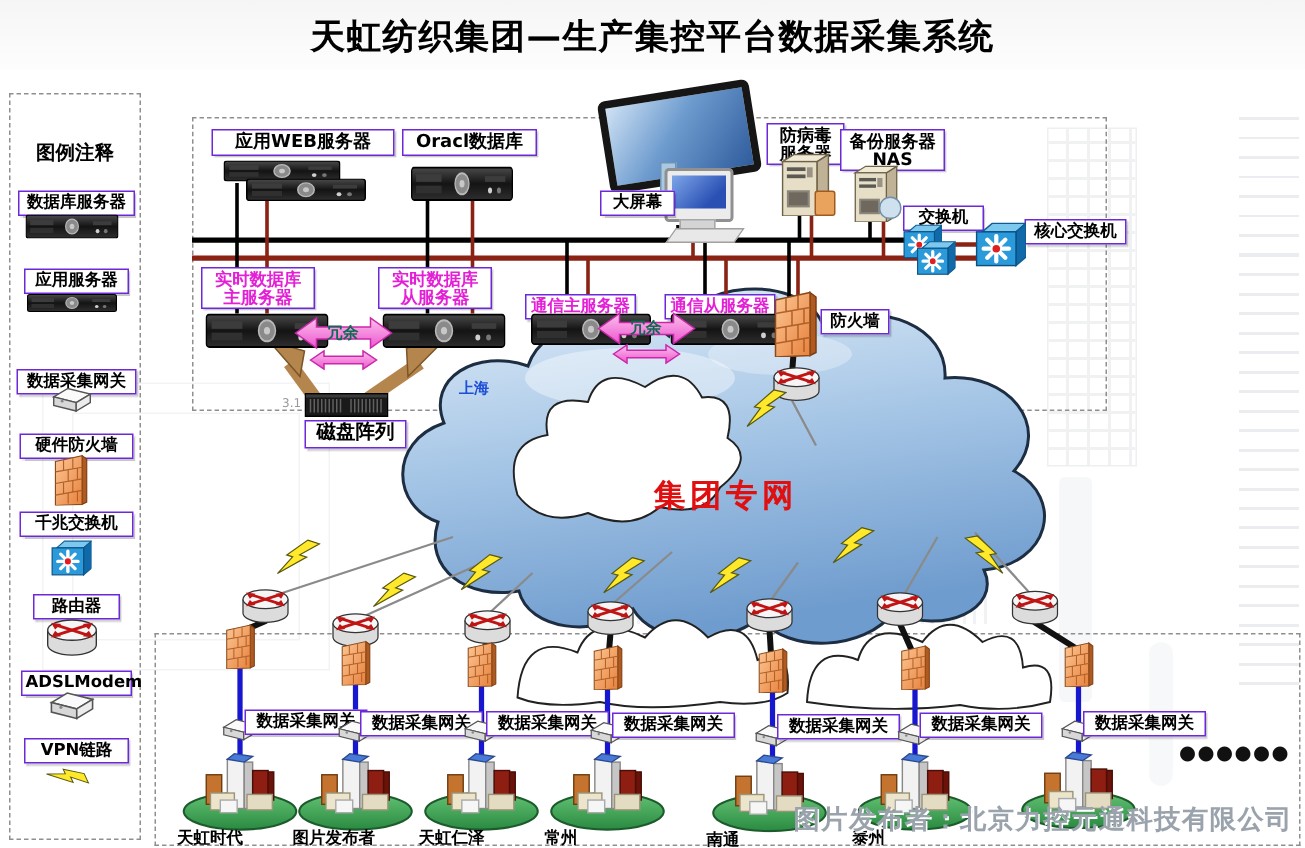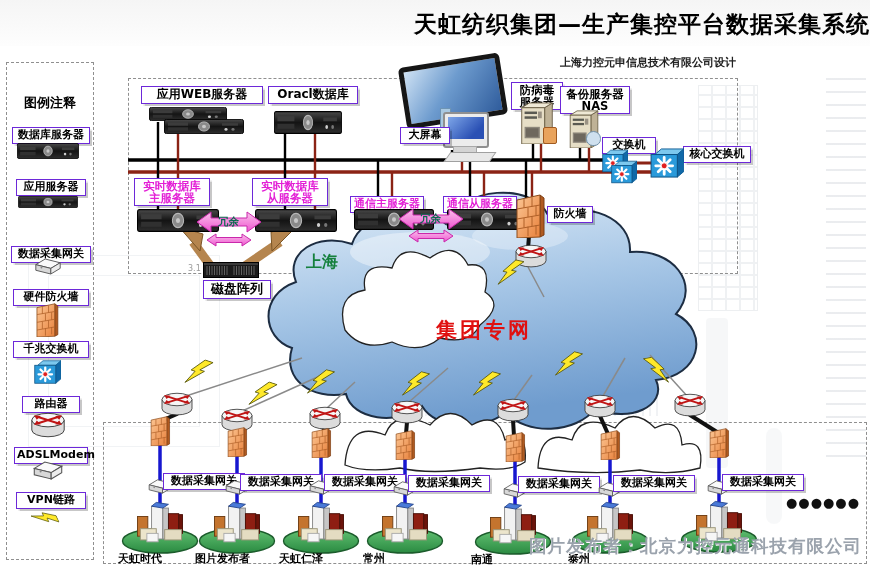--- a/index.html
+++ b/index.html
@@ -16,33 +16,33 @@
     background:repeating-linear-gradient(0deg,transparent 0 11px,#dadde2 11px 13px)}
   .decor-sq1{left:28px;top:255px;width:190px;height:190px;border:1px solid #e6e9ed}
   .decor-sq2{left:48px;top:275px;width:150px;height:150px;border:1px solid #e6e9ed}
   .decor-bar1{left:766px;top:428px;width:16px;height:96px;background:#f1f2f4;border-radius:8px}
   .decor-bar2{left:706px;top:318px;width:22px;height:150px;background:#eef0f3;border-radius:4px}
   .decor-comb{left:420px;top:390px;width:240px;height:26px;opacity:.5;
     background:repeating-linear-gradient(90deg,transparent 0 5px,#e2e5ea 5px 7px)}
   
   .dash{border:1px dashed #8f8f8f;background:transparent;z-index:1}
   
-  .title{left:0;top:9px;width:870px;text-align:right;font-size:23px;font-weight:bold;color:#000;letter-spacing:1px;z-index:3}
+  .title{left:0;top:9px;width:870px;text-align:center;font-size:23px;font-weight:bold;color:#000;letter-spacing:1px;z-index:3}
   .credit{left:560px;top:55px;width:220px;font-size:11px;font-weight:bold;color:#222;z-index:3}
   
   .lbl{position:absolute;background:#fff;border:1px solid #6d28d9;box-shadow:1.5px 1.5px 1px rgba(0,0,0,.22);
        font-size:12px;font-weight:bold;color:#000;text-align:center;line-height:1.15;padding:1px 2px;white-space:nowrap;z-index:3}
   .lbl2{white-space:normal;line-height:1.05;font-size:11.5px}
   .lbl-m{color:#e320d6}
   .lbl-s{font-size:11px}
   .freetext{position:absolute;font-weight:bold;z-index:3}
   .wires{left:0;top:0;width:870px;height:565px;z-index:2}
   .icon{z-index:3}
   .cloudtext{left:436px;top:316px;width:180px;font-size:21px;color:#e01010;letter-spacing:3px;z-index:3}
-  .shanghai{left:306px;top:252px;font-size:16px;color:#15803d;z-index:3}
+  .shanghai{left:306px;top:252px;font-size:10px;color:#1d4ed8;z-index:3}
   .secref{left:188px;top:264px;font-size:8px;color:#9a9a9a;font-weight:normal;z-index:3}
   .sitename{position:absolute;width:84px;text-align:left;font-size:11px;font-weight:bold;color:#000;z-index:3}
   .dots{left:786px;top:495px;font-size:13px;color:#111;letter-spacing:1px;z-index:3}
   .watermark{left:352px;top:534px;width:510px;text-align:right;font-size:17.5px;font-weight:bold;
              color:#9aa2ac;text-shadow:1px 1px 0 #fff;letter-spacing:1px;z-index:4}
   .redun{position:absolute;font-size:10.5px;font-weight:bold;color:#0b6b4f;z-index:4}
   
   .bs-frame{position:absolute;left:402px;top:60px;width:92px;height:52px;transform:rotate(-9deg);
     border:5px solid #161616;border-radius:5px;background:linear-gradient(130deg,#cfe2f4 0%,#6d9bce 45%,#2f5c9c 100%);z-index:3}
   .bs-stand{position:absolute;left:440px;top:108px;width:9px;height:30px;background:#a9c9e2;border:1px solid #6e94b4;z-index:3}
@@ -61,21 +61,20 @@
   <div class="abs topband decor"></div>
   <div class="abs decor decor-col"></div>
   <div class="abs decor decor-ruler"></div>
   <div class="abs decor decor-sq1"></div>
   <div class="abs decor decor-sq2"></div>
   <div class="abs decor decor-bar1"></div>
   <div class="abs decor decor-bar2"></div>
   <div class="abs decor decor-comb"></div>
 
   <div class="abs title">天虹纺织集团—生产集控平台数据采集系统</div>
-  <div class="abs credit">上海力控元申信息技术有限公司设计</div>
 
   <div class="abs dash" style="left:6px;top:62px;width:86px;height:496px"></div>
   <div class="abs dash" style="left:128px;top:78px;width:608px;height:194px"></div>
   <div class="abs dash" style="left:103px;top:422px;width:762px;height:140px"></div>
 
   <svg width="0" height="0" style="position:absolute" aria-hidden="true">
     <defs>
       <linearGradient id="gRack" x1="0" y1="0" x2="0" y2="1">
         <stop offset="0" stop-color="#4a4a4a"></stop>
           <stop offset=".5" stop-color="#141414"></stop>

